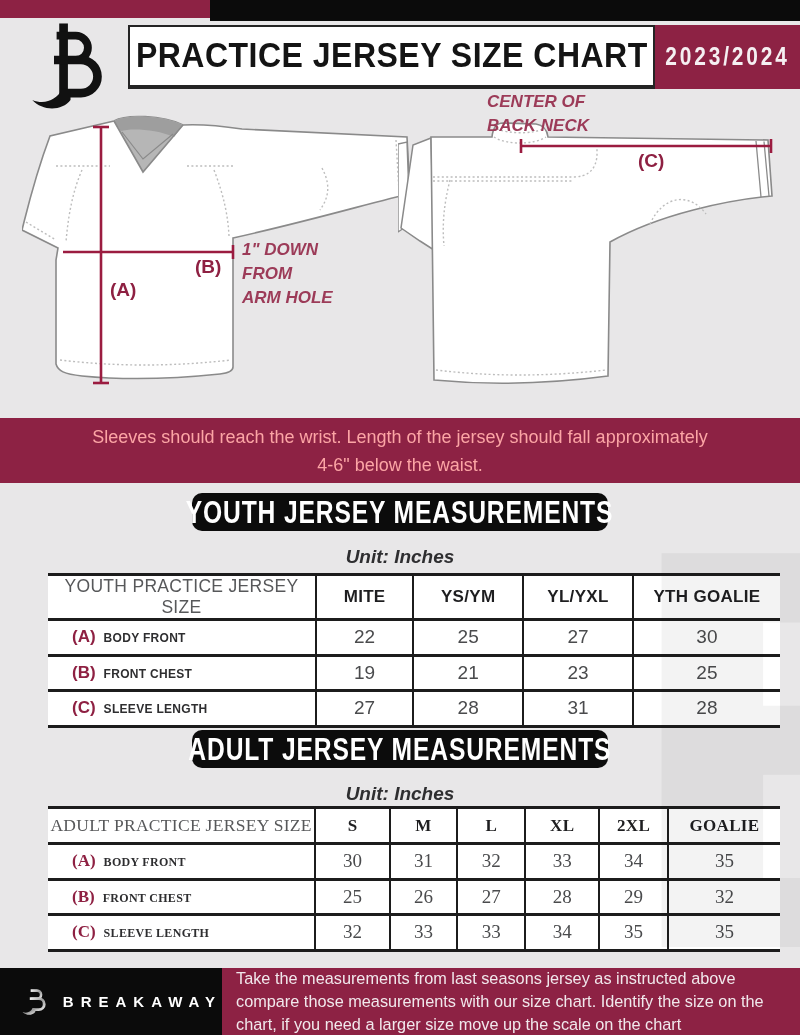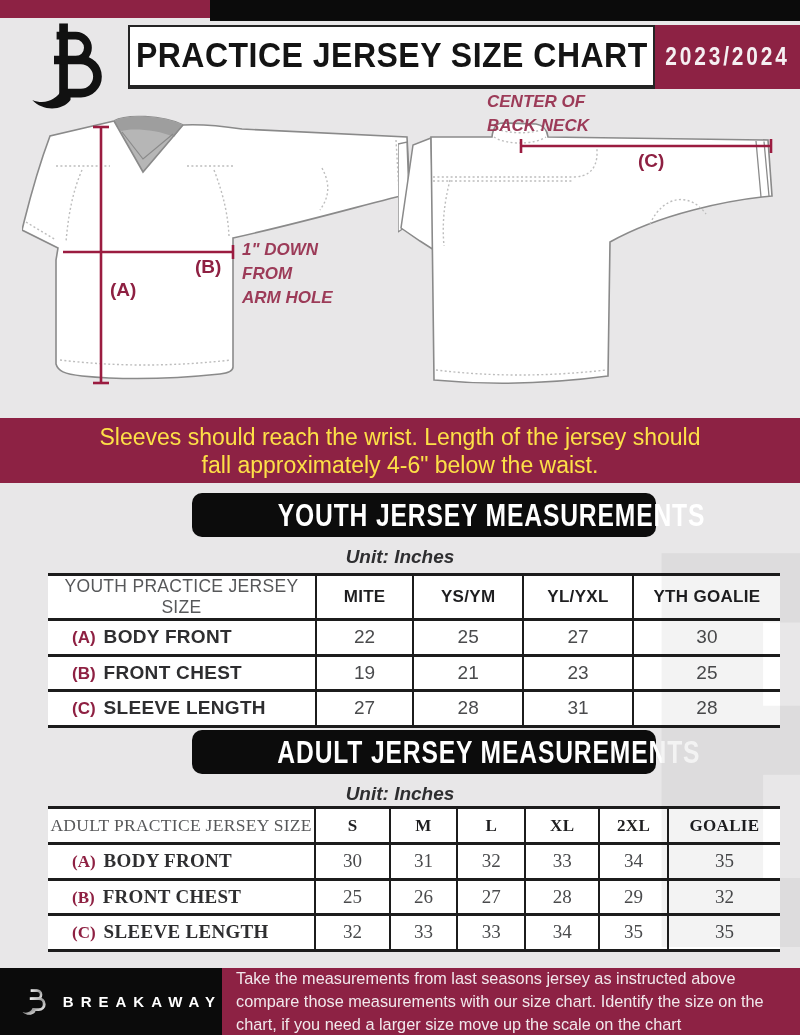--- a/index.html
+++ b/index.html
@@ -27,40 +27,40 @@
   .diagram-svg{position:absolute;}
   .front-svg{left:22px;top:98px;width:390px;height:302px;}
   .back-svg{left:398px;top:92px;width:402px;height:320px;}
   .mlabel{position:absolute;color:#8E2042;font-weight:800;font-size:19px;}
   .mcaption{position:absolute;color:#9C3B58;font-style:italic;font-size:17px;line-height:24px;font-weight:600;}
   
   .note-banner{
     position:absolute;top:418px;left:0;width:800px;height:65px;background:#8D2244;
     display:flex;align-items:center;justify-content:center;
   }
-  .note-banner div{max-width:620px;text-align:center;color:#fde047;font-size:23px;line-height:28px;}
+  .note-banner div{max-width:620px;text-align:center;color:#fca5a5;font-size:18px;line-height:28px;}
   
   .pill{
-    position:absolute;left:192px;width:416px;height:44px;background:#0C0C0C;border-radius:10px;
-    display:flex;align-items:center;padding-left:48px;
+    position:absolute;left:192px;width:416px;height:38px;background:#0C0C0C;border-radius:10px;
+    display:flex;align-items:center;justify-content:center;
   }
   .pill span{color:#FFFFFF;font-size:29px;font-weight:800;letter-spacing:1px;white-space:nowrap;transform:scale(.85,1.08);}
   .unit{position:absolute;left:0;width:800px;text-align:center;font-style:italic;font-weight:600;font-size:19px;color:#2E2E30;}
   
   .size-table{position:absolute;left:48px;width:732px;border-collapse:collapse;table-layout:fixed;}
   .size-table th,.size-table td{background:#FFFFFF;padding:0;border-bottom:3px solid #1C1C1C;}
   .size-table thead th{border-top:3px solid #1C1C1C;}
   .size-table th + th, .size-table td + td{border-left:2px solid #1C1C1C;}
   .size-table thead tr{height:36px;}
   .size-table tbody tr{height:35.5px;}
   .label-head{font-weight:400;color:#57585A;font-size:17.5px;letter-spacing:.3px;text-align:center;}
   .size-head{font-weight:700;color:#1E1E20;font-size:17px;letter-spacing:.3px;text-align:center;}
   .row-label{text-align:left;padding-left:24px !important;}
   .row-label .prefix{color:#8E2042;font-weight:800;font-size:17px;margin-right:8px;}
-  .row-label .rlabel{color:#2E2E30;font-weight:600;font-size:19px;letter-spacing:.3px;}
+  .row-label .rlabel{color:#2E2E30;font-weight:600;font-size:12px;letter-spacing:.3px;}
   .val{text-align:center;color:#4A4B4D;font-size:19px;}
   
   .watermark{
     position:absolute;left:612px;top:490px;font-family:"DejaVu Sans",sans-serif;
     font-size:540px;font-weight:bold;line-height:1;color:rgba(25,25,25,0.05);
     pointer-events:none;z-index:5;
   }
   
   .footer{position:absolute;top:968px;left:0;width:800px;height:67px;display:flex;}
   .footer-brand{width:222px;background:#0B0B0B;display:flex;align-items:center;}

